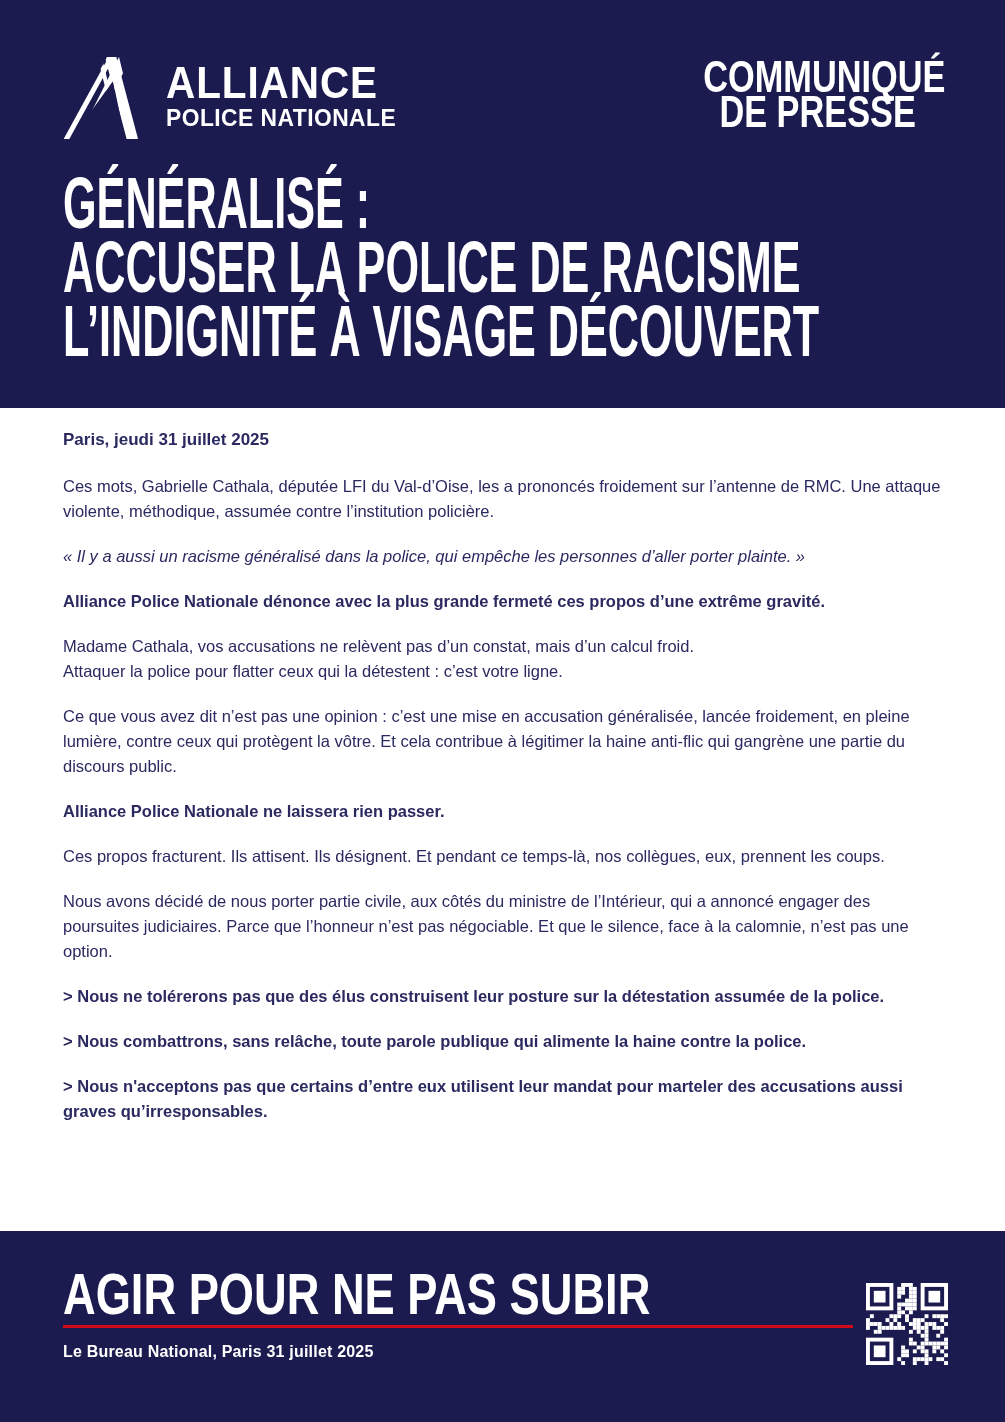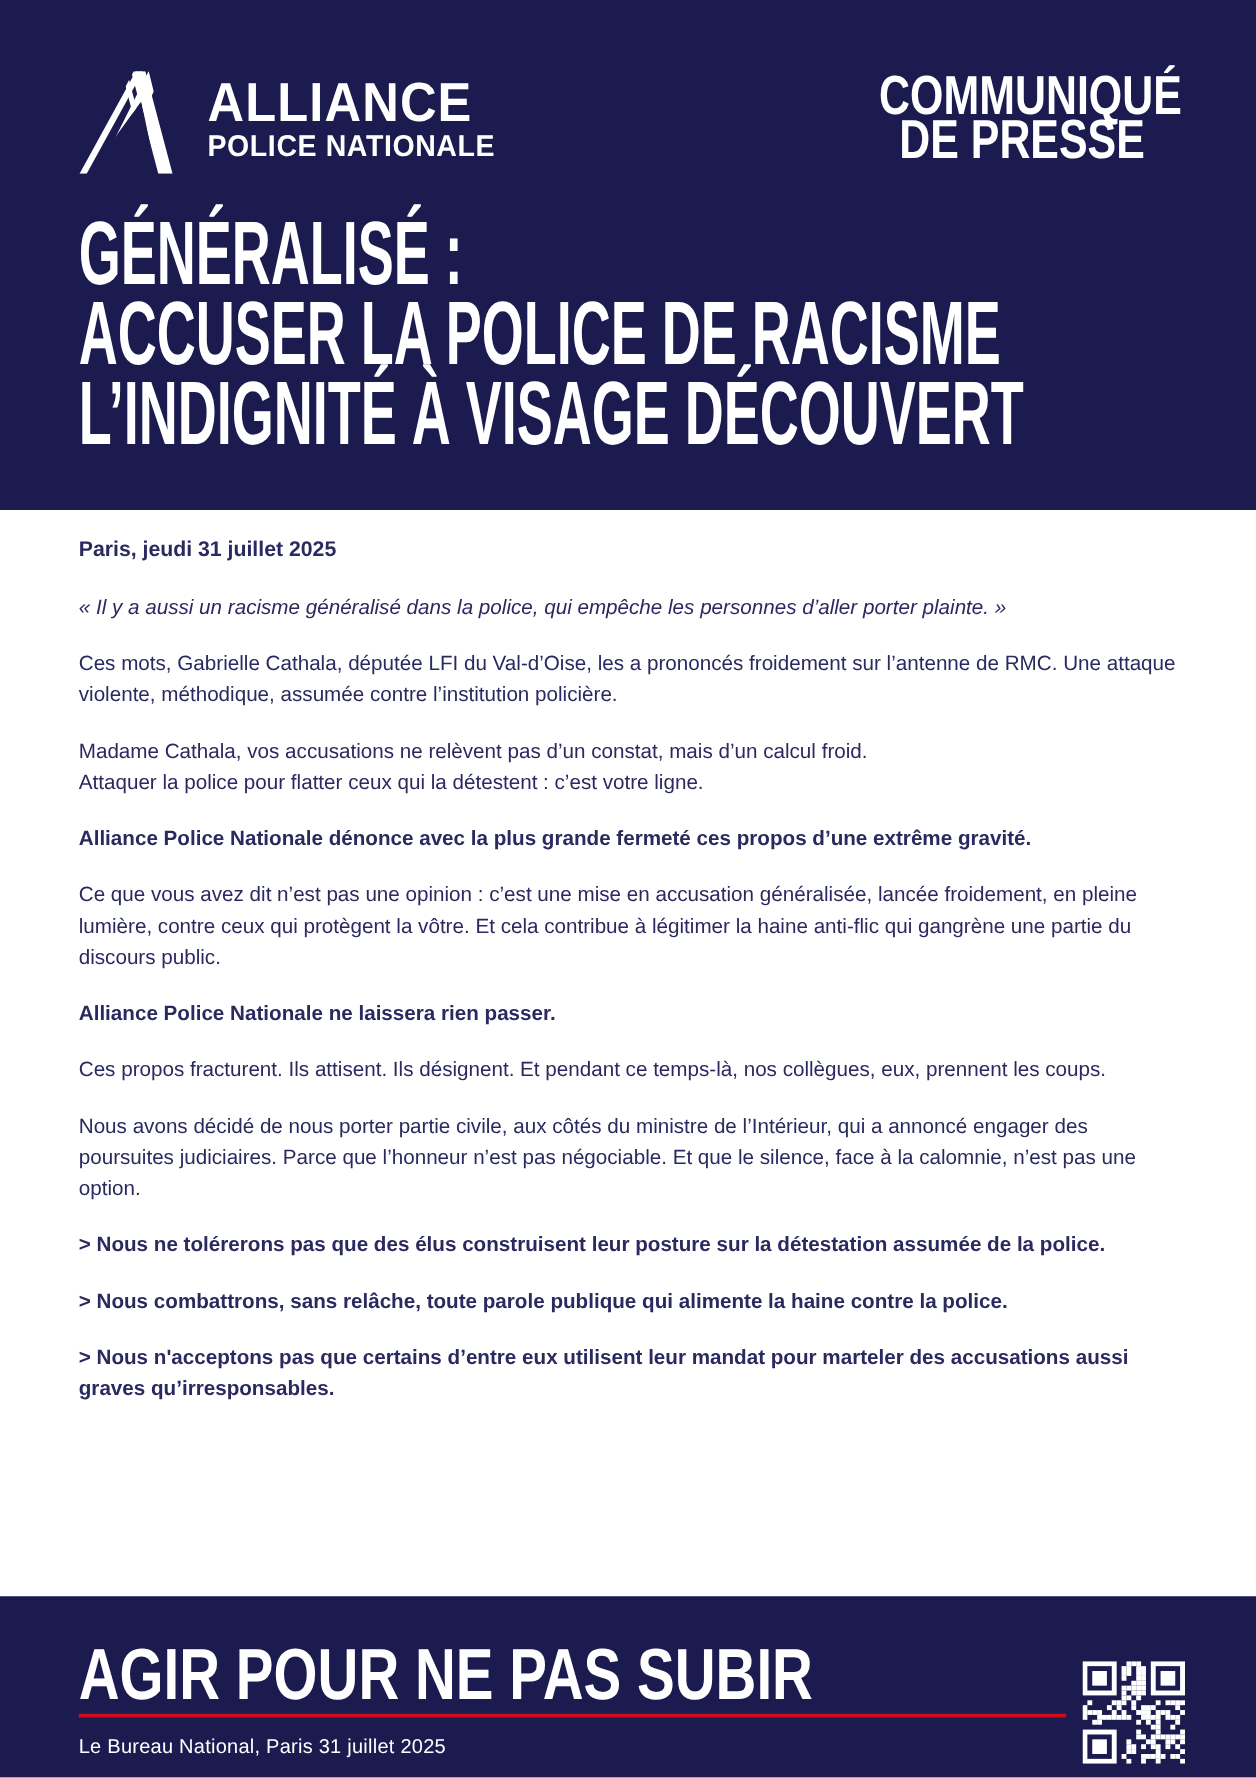--- a/index.html
+++ b/index.html
@@ -57,30 +57,30 @@
     font-weight:700;font-size:17px;line-height:25px;margin-bottom:22px;color:var(--ink);
   }
   .para{
     font-size:16.5px;line-height:25px;margin-bottom:20px;
     white-space:pre-line;color:var(--ink);
   }
   .para.quote{font-style:italic;}
   .para.bold{font-weight:700;}
   
   .footer-band{
-    position:absolute;left:0;right:0;bottom:0;height:145px;
+    position:absolute;left:0;right:0;bottom:0;height:191px;
     background:var(--navy);color:var(--white);
     padding:38px 60px 15px 63px;
   }
   .slogan{font-weight:700;font-size:58px;line-height:50px;height:50px;}
   .slogan span{
     display:inline-block;transform:scaleX(.78);transform-origin:0 50%;white-space:nowrap;
   }
   .red-divider{width:790px;height:3px;background:var(--red);margin-top:6px;}
-  .bureau-line{margin-top:15px;font-weight:400;font-size:16px;letter-spacing:.2px;}
+  .bureau-line{margin-top:15px;font-weight:700;font-size:16px;letter-spacing:.2px;}
   .qr{position:absolute;top:52px;right:57px;width:82px;height:82px;}
 </style>
 </head>
 <body>
 
 <div class="page">
 
   <header class="header-band">
     <div class="header-top">
 
@@ -117,25 +117,25 @@
     <h1 class="page-title">
       <span class="tline"><span>GÉNÉRALISÉ :</span></span>
       <span class="tline"><span>ACCUSER LA POLICE DE RACISME</span></span>
       <span class="tline"><span>L’INDIGNITÉ À VISAGE DÉCOUVERT</span></span>
     </h1>
   </header>
 
   <main class="body-area">
     <p class="dateline">Paris, jeudi 31 juillet 2025</p>
 
+    <p class="para">Ces mots, Gabrielle Cathala, députée LFI du Val-d’Oise, les a prononcés froidement sur l’antenne de RMC. Une attaque violente, méthodique, assumée contre l’institution policière.</p>
     <p class="para quote">« Il y a aussi un racisme généralisé dans la police, qui empêche les personnes d’aller porter plainte. »</p>
-    <p class="para">Ces mots, Gabrielle Cathala, députée LFI du Val-d’Oise, les a prononcés froidement sur l’antenne de RMC. Une attaque violente, méthodique, assumée contre l’institution policière.</p>
+    <p class="para bold">Alliance Police Nationale dénonce avec la plus grande fermeté ces propos d’une extrême gravité.</p>
     <p class="para">Madame Cathala, vos accusations ne relèvent pas d’un constat, mais d’un calcul froid.
 Attaquer la police pour flatter ceux qui la détestent : c’est votre ligne.</p>
-    <p class="para bold">Alliance Police Nationale dénonce avec la plus grande fermeté ces propos d’une extrême gravité.</p>
     <p class="para">Ce que vous avez dit n’est pas une opinion : c’est une mise en accusation généralisée, lancée froidement, en pleine lumière, contre ceux qui protègent la vôtre. Et cela contribue à légitimer la haine anti-flic qui gangrène une partie du discours public.</p>
     <p class="para bold">Alliance Police Nationale ne laissera rien passer.</p>
     <p class="para">Ces propos fracturent. Ils attisent. Ils désignent. Et pendant ce temps-là, nos collègues, eux, prennent les coups.</p>
     <p class="para">Nous avons décidé de nous porter partie civile, aux côtés du ministre de l’Intérieur, qui a annoncé engager des poursuites judiciaires. Parce que l’honneur n’est pas négociable. Et que le silence, face à la calomnie, n’est pas une option.</p>
     <p class="para bold">&gt; Nous ne tolérerons pas que des élus construisent leur posture sur la détestation assumée de la police.</p>
     <p class="para bold">&gt; Nous combattrons, sans relâche, toute parole publique qui alimente la haine contre la police.</p>
     <p class="para bold">&gt; Nous n'acceptons pas que certains d’entre eux utilisent leur mandat pour marteler des accusations aussi graves qu’irresponsables.</p>
   </main>
 
   <footer class="footer-band">

